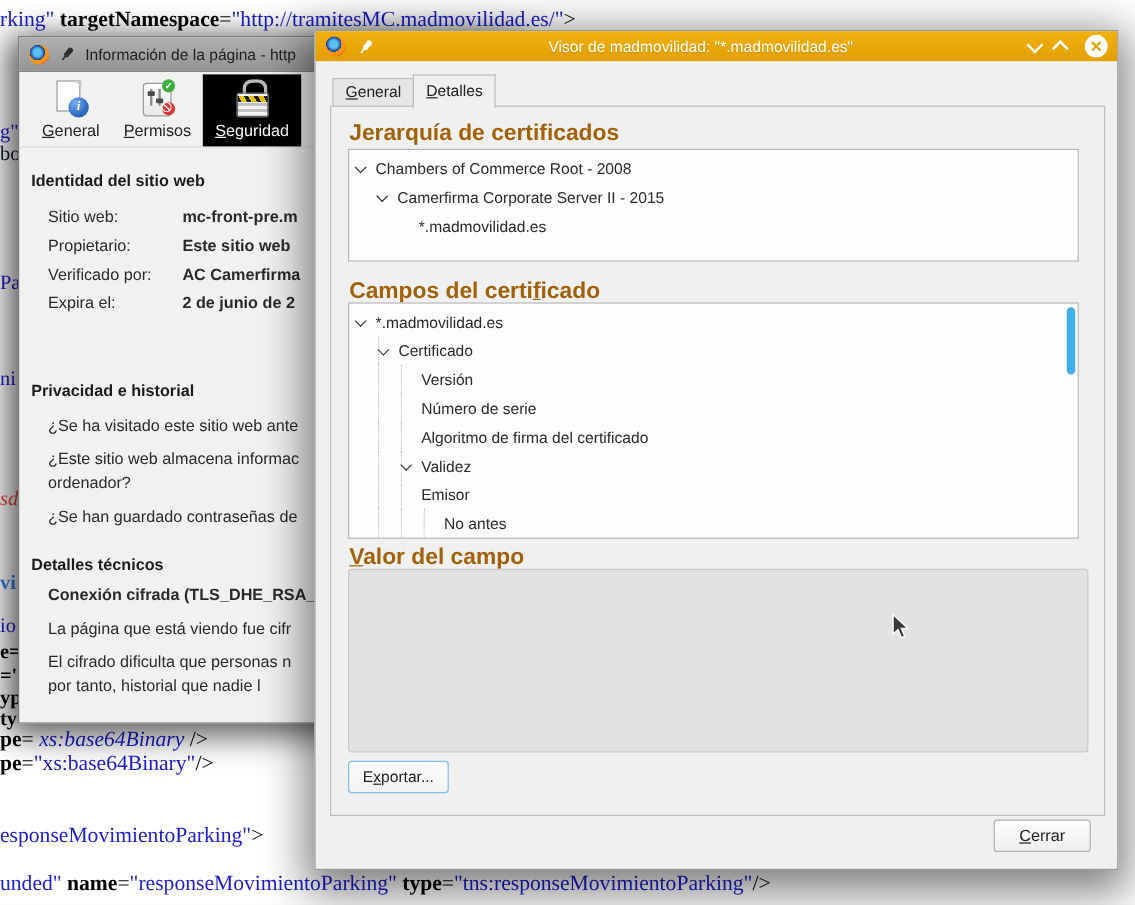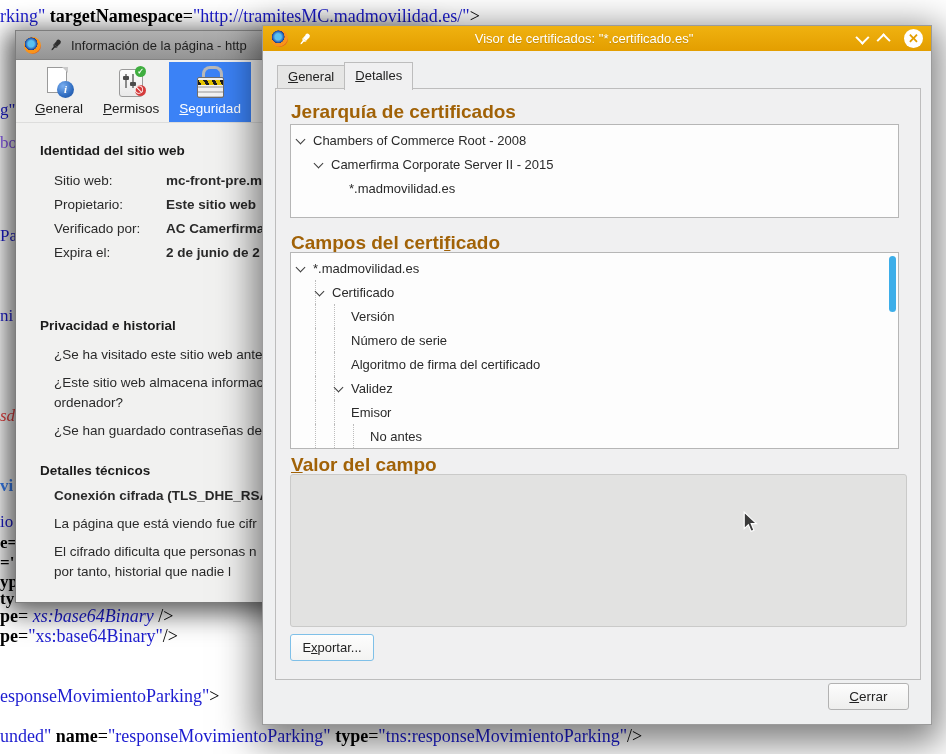--- a/index.html
+++ b/index.html
@@ -24,21 +24,21 @@
          align-items:center;padding:0 8px;gap:8px;border-bottom:1px solid #838383}
   .pi-title{font-size:13px;color:#1f1f1f;white-space:nowrap;overflow:hidden}
   .ff{width:17px;height:17px;border-radius:50%;flex:0 0 auto;
       background:radial-gradient(circle at 42% 40%, #59c0f0 0 22%, #2b62b5 38%, #173b82 44%,
                  #f9941b 46% 66%, #e2641b 72% 84%, #f5bd20 88%)}
   .pin-svg{flex:0 0 auto}
   .pi-tabs{display:flex;align-items:flex-end;padding:4px 0 0 9px;height:58px;
            border-bottom:1px solid #dddddc}
   .pi-tab{display:flex;flex-direction:column;align-items:center;justify-content:flex-end;
           gap:3px;padding:4px 10px 6px;font-size:13.5px;color:#222;cursor:default}
-  .pi-tab.sel{background:#3b82f6;color:#fff}
+  .pi-tab.sel{background:#000000;color:#fff}
   .pi-tab u{text-decoration:underline}
   .tabicon{width:32px;height:32px;position:relative}
   
   .ic-doc .page-sheet{position:absolute;left:4px;top:1px;width:18px;height:24px;
       background:linear-gradient(135deg,#fff 70%,#e7e7e7);border:1px solid #9a9a9a}
   .ic-doc .fold{position:absolute;right:7px;top:1px;width:0;height:0;
       border-left:6px solid transparent;border-top:6px solid #c9c9c9}
   .ic-doc .ibub{position:absolute;right:1px;bottom:0;width:17px;height:17px;border-radius:50%;
       background:radial-gradient(circle at 35% 30%,#7aaff0,#2f6cc0 60%,#1d4d96);
       color:#fff;font:italic bold 11px "Liberation Serif",serif;text-align:center;line-height:17px}
@@ -57,21 +57,21 @@
       text-align:center;line-height:10px}
   
   .ic-lock .shk{position:absolute;left:8px;top:0;width:15px;height:12px;
       border:3.5px solid #b9b9b9;border-bottom:none;border-radius:8px 8px 0 0}
   .ic-lock .bod{position:absolute;left:3px;top:11px;width:25px;height:19px;border-radius:2px;
       border:1px solid #6e6e6e;
       background:repeating-linear-gradient(#f2f2f2 0 3px,#c4c4c4 3px 5px)}
   .ic-lock .haz{position:absolute;left:4px;top:14px;width:25px;height:5px;
       background:repeating-linear-gradient(60deg,#1d1d1d 0 3px,#e5c400 3px 7px)}
 
-  .pi-body{padding:10px 12px 0 24px;font-size:13.5px;color:#2a2a2a}
+  .pi-body{padding:10px 12px 0 10px;font-size:13.5px;color:#2a2a2a}
   .pi-body h3{margin:0;font-size:13.5px;font-weight:700;color:#1c1c1c}
   .pi-sec{margin-left:14px}
   .pi-row{display:flex;height:24px;align-items:center}
   .pi-row .lab{width:112px;flex:0 0 auto}
   .pi-row .val{font-weight:700;white-space:nowrap}
   .pi-q{margin:8px 0 0;white-space:pre-line;line-height:20px}
   .pi-strong{font-weight:700;white-space:nowrap}
 
   
   .cv-window{position:absolute;left:262px;top:25px;width:668px;height:698px;
@@ -123,21 +123,21 @@
 
   .cursor{position:absolute;left:742px;top:511px;z-index:9}
 </style>
 </head>
 <body>
 
 <div>
   <div id="xml-top" class="xmlline" style="top:6px;left:0"><span style="color: rgb(28, 28, 208);">rking" </span><span style="font-weight: 700;">targetNamespace</span><span>=</span><span style="color: rgb(28, 28, 208);">"http://tramitesMC.madmovilidad.es/"</span><span>&gt;</span></div>
   <div id="xml-frags">
       <div class="xmlfrag" style="top: 100px; color: rgb(28, 28, 208);">g"</div>
-      <div class="xmlfrag" style="top: 118px; color: #8b5cf6; margin-top: 15px;">bo</div>
+      <div class="xmlfrag" style="top: 118px; color: #0f172a;">bo</div>
       <div class="xmlfrag" style="top: 226px; color: rgb(28, 28, 208);">Pa</div>
       <div class="xmlfrag" style="top: 306px; color: rgb(28, 28, 208);">ni</div>
       <div class="xmlfrag" style="top: 406px; color: #ef4444; font-style: italic;">sd</div>
       <div class="xmlfrag" style="top: 476px; color: #3b82f6; font-weight: bold;">vi</div>
       <div class="xmlfrag" style="top: 512px; color: rgb(28, 28, 208);">io</div>
       <div class="xmlfrag" style="top: 533px; font-weight: 700;">e=</div>
       <div class="xmlfrag" style="top: 553px; font-weight: 700;">='</div>
       <div class="xmlfrag" style="top: 572px; font-weight: 700;">yp</div>
       <div class="xmlfrag" style="top: 589px; font-weight: 700;">ty</div>
     </div>
@@ -235,21 +235,21 @@
 <section class="cv-window">
   <header class="cv-tb">
     <span class="ff"></span>
     <svg class="pin-svg" width="14" height="14" viewBox="0 0 14 14">
       <g transform="rotate(40 7 7)" fill="#ffffff">
         <circle cx="7" cy="3.2" r="2.4"></circle>
           <rect x="4.9" y="4.5" width="4.2" height="3.4"></rect>
         <path d="M4.2 7.9 h5.6 l-2.1 2 v3 l-0.7 1 -0.7-1 v-3 z"></path>
       </g>
     </svg>
-    <span class="cv-title">Visor de certificados: "*.certificado.es"</span>
+    <span class="cv-title">Visor de madmovilidad: "*.madmovilidad.es"</span>
     <span class="wc">
       <span class="wc-chev wc-down"></span>
       <span class="wc-chev wc-up"></span>
       <span class="wc-close">✕</span>
     </span>
   </header>
 
   <div class="cv-tabs">
     <div class="cv-tab"><u>G</u>eneral</div>
     <div class="cv-tab active"><u>D</u>etalles</div>

